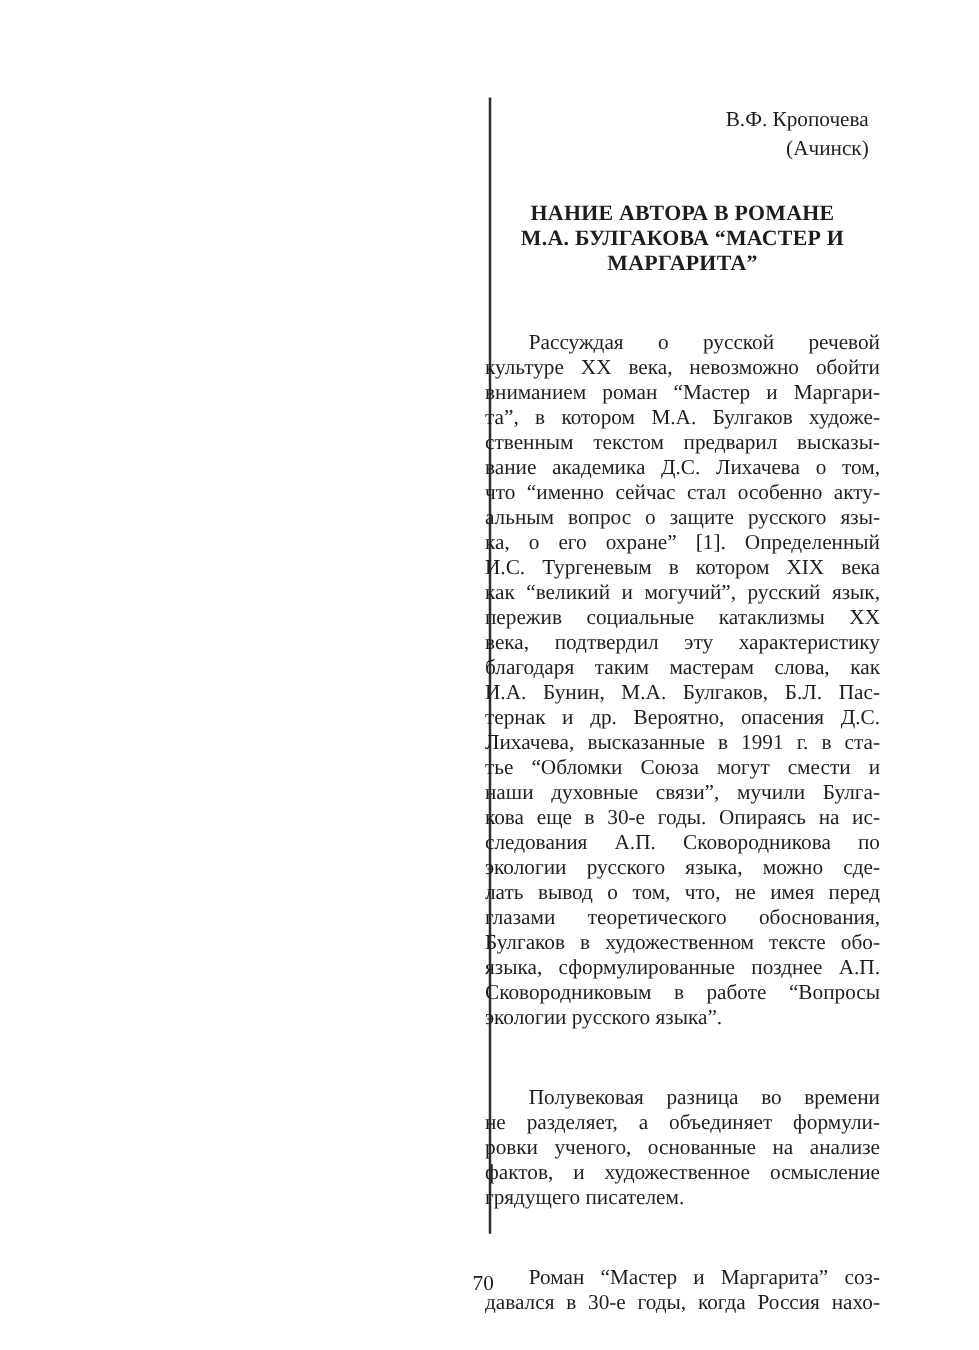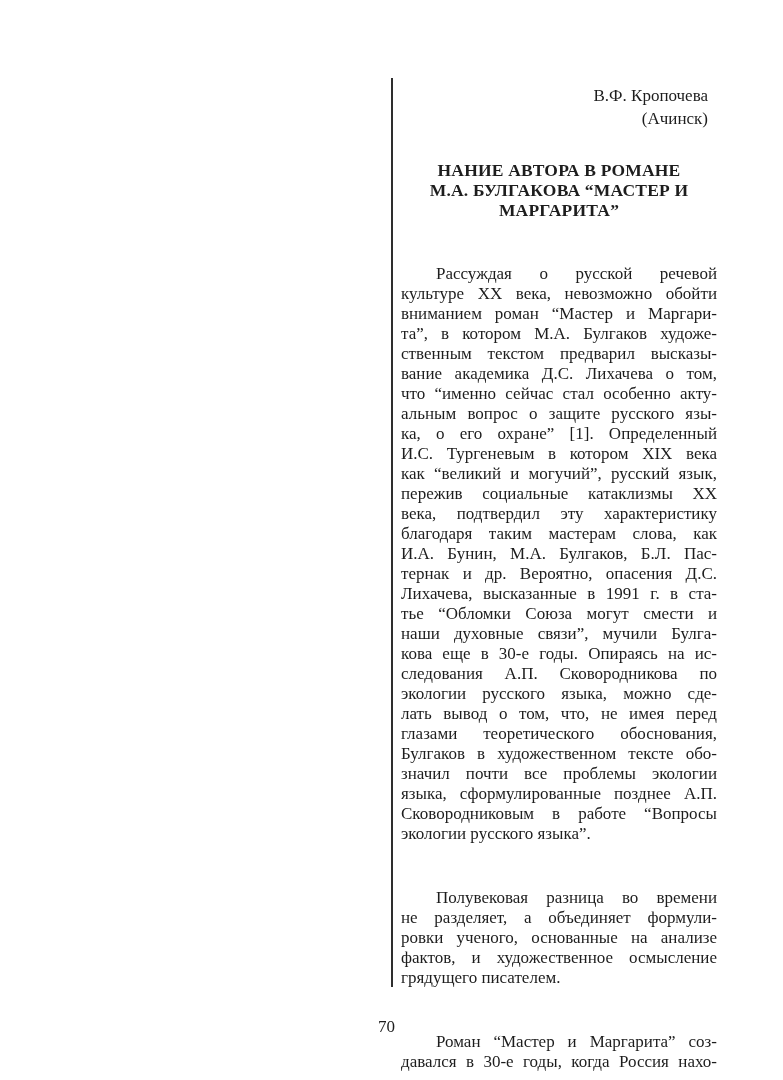--- a/index.html
+++ b/index.html
@@ -19,21 +19,21 @@
   .margin-rule {
     position: absolute;
     left: 391px;
     top: 78px;
     width: 2px;
     height: 909px;
     background: var(--rule, #2e2e2e);
   }
   .content {
     position: absolute;
-    left: 401px;
+    left: 388px;
     top: 84px;
     width: 316px;
   }
   .byline {
     text-align: right;
     padding-right: 9px;
     font-size: 17px;
     line-height: 23px;
   }
   .title {
@@ -106,21 +106,20 @@
           <div class="line">тернак и др. Вероятно, опасения Д.С.</div>
           <div class="line">Лихачева, высказанные в 1991 г. в ста-</div>
           <div class="line">тье “Обломки Союза могут смести и</div>
           <div class="line">наши духовные связи”, мучили Булга-</div>
           <div class="line">кова еще в 30-е годы. Опираясь на ис-</div>
           <div class="line">следования А.П. Сковородникова по</div>
           <div class="line">экологии русского языка, можно сде-</div>
           <div class="line">лать вывод о том, что, не имея перед</div>
           <div class="line">глазами теоретического обоснования,</div>
           <div class="line">Булгаков в художественном тексте обо-</div>
-          <div class="line">значил почти все проблемы экологии</div>
           <div class="line">языка, сформулированные позднее А.П.</div>
           <div class="line">Сковородниковым в работе “Вопросы</div>
           <div class="line end">экологии русского языка”.</div>
         </div>
         <div class="para">
           <div class="line first">Полувековая разница во времени</div>
           <div class="line">не разделяет, а объединяет формули-</div>
           <div class="line">ровки ученого, основанные на анализе</div>
           <div class="line">фактов, и художественное осмысление</div>
           <div class="line end">грядущего писателем.</div>

